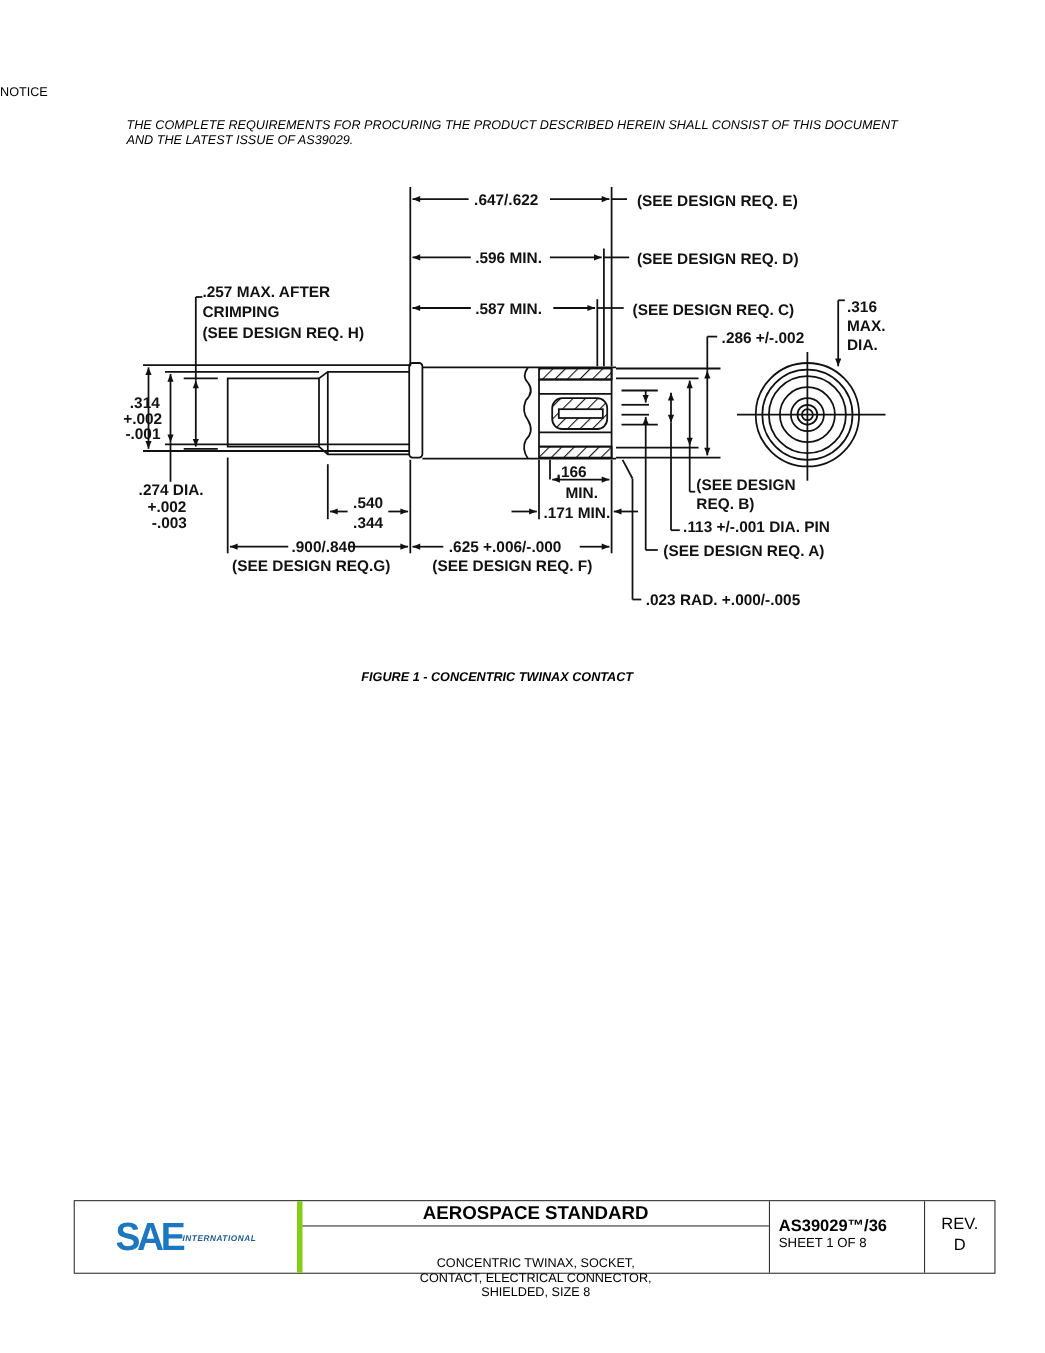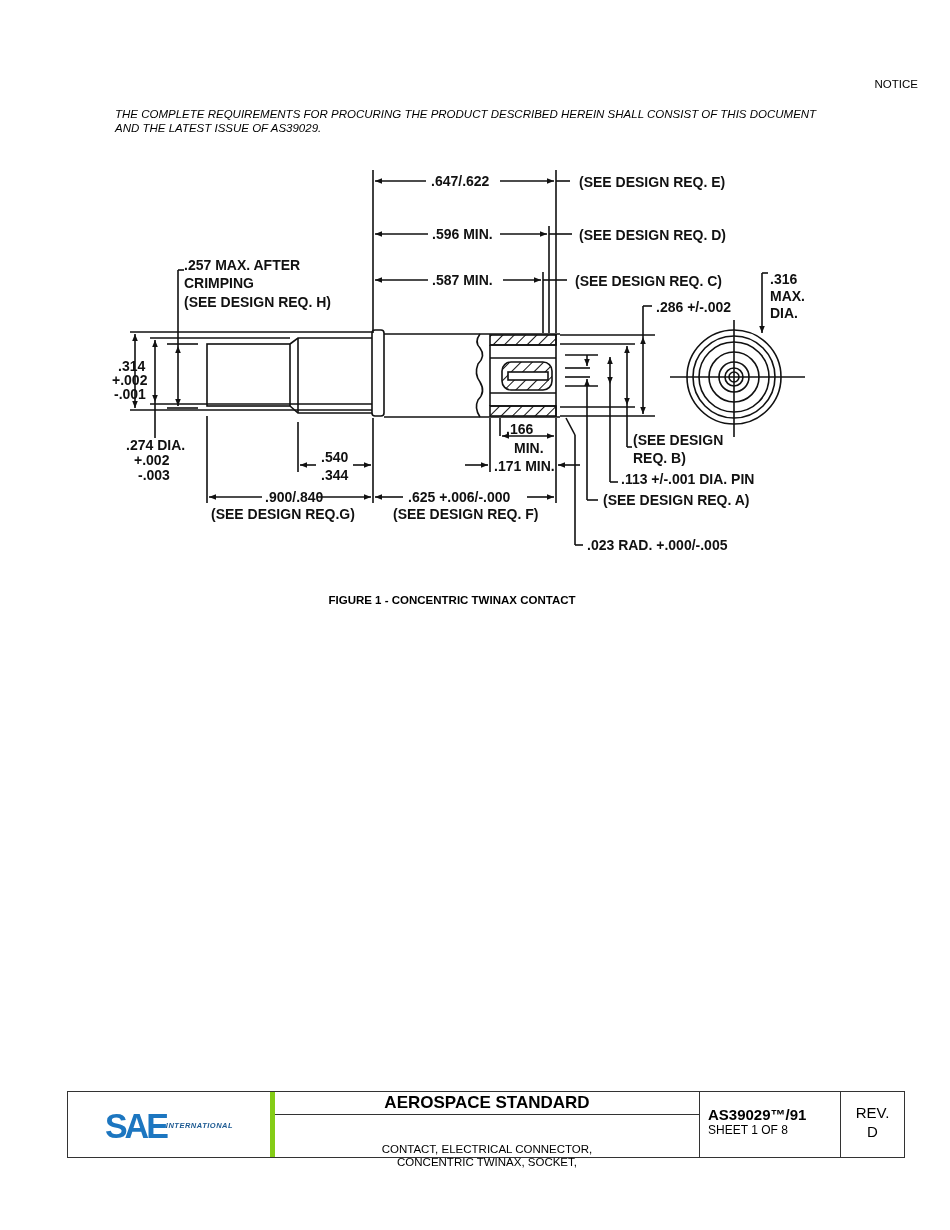--- a/index.html
+++ b/index.html
@@ -1,22 +1,22 @@
 <!DOCTYPE html>
 <html><head>
 <meta charset="utf-8">
 <style>
   html, body { margin: 0; padding: 0; background: #ffffff; }
   body { width: 950px; height: 1230px; position: relative; font-family: "Liberation Sans", sans-serif; color: #000; overflow: hidden; }
-  .notice-title { position: absolute; top: 78px; left: 0; width: 918px; text-align: right; font-size: 11.5px; }
+  .notice-title { position: absolute; top: 78px; left: 0; width: 918px; text-align: left; font-size: 11.5px; }
   .notice-body { position: absolute; top: 107px; left: 115px; width: 720px; font-size: 11.5px; line-height: 14px; font-style: italic; }
   .figure { position: absolute; left: 0; top: 160px; width: 853px; height: 400px; }
   .figure svg { width: 950px; height: 400px; display: block; }
   .figure svg text { font-family: "Liberation Sans", sans-serif; font-weight: bold; font-size: 14px; fill: #111; }
-  .caption { position: absolute; top: 594px; left: 0; width: 904px; text-align: center; font-size: 11.5px; font-weight: bold; }
+  .caption { position: absolute; top: 610px; left: 0; width: 904px; text-align: center; font-size: 11.5px; font-weight: bold; font-style: italic; }
   .titleblock { position: absolute; left: 67px; top: 1091px; width: 838px; height: 67px; border: 1px solid #333; display: flex; box-sizing: border-box; }
   .tb-logo { width: 202px; border-right: 5px solid #84cc16; display: flex; align-items: center; justify-content: center; flex-direction: row; }
   .tb-title { width: 424px; border-right: 1px solid #333; display: flex; flex-direction: column; gap: 27px; }
   .tb-title .head { height: 22px; border-bottom: 1px solid #333; font-size: 17px; font-weight: bold; text-align: center; line-height: 22px; }
   .tb-title .sub { flex: 1; text-align: center; font-size: 11.5px; line-height: 13px; padding-top: 1px; }
   .tb-doc { width: 141px; border-right: 1px solid #333; padding-left: 8px; padding-top: 14px; box-sizing: border-box; }
   .tb-doc .num { font-size: 15px; font-weight: bold; }
   .tb-doc .sheet { font-size: 12px; margin-top: 0; }
   .tb-rev { flex: 1; text-align: center; font-size: 15px; font-weight: normal; padding-top: 11px; line-height: 19px; }
   .sae-mark { font-family: "Liberation Sans", sans-serif; font-weight: bold; font-size: 34px; color: #1c76c0; letter-spacing: -3px; line-height: 30px; transform: scaleY(1.05); }
@@ -193,25 +193,26 @@
 <div class="caption">FIGURE 1 - CONCENTRIC TWINAX CONTACT</div>
 
 <div class="titleblock">
   <div class="tb-logo">
     <div class="sae-mark">SAE</div>
     <div class="sae-sub">INTERNATIONAL</div>
   </div>
   <div class="tb-title">
     <div class="head">AEROSPACE STANDARD</div>
     <div class="sub">
+      <div>CONCENTRIC TWINAX, SOCKET,</div>
       <div>CONTACT, ELECTRICAL CONNECTOR,</div>
-      <div>CONCENTRIC TWINAX, SOCKET,</div>
+      <div>SHIELDED, SIZE 8</div>
     </div>
   </div>
   <div class="tb-doc">
-    <div class="num">AS39029™/91</div>
+    <div class="num">AS39029™/36</div>
     <div class="sheet">SHEET 1 OF 8</div>
   </div>
   <div class="tb-rev">
     <div>REV.</div>
     <div>D</div>
   </div>
 </div>
 
 </body></html>

